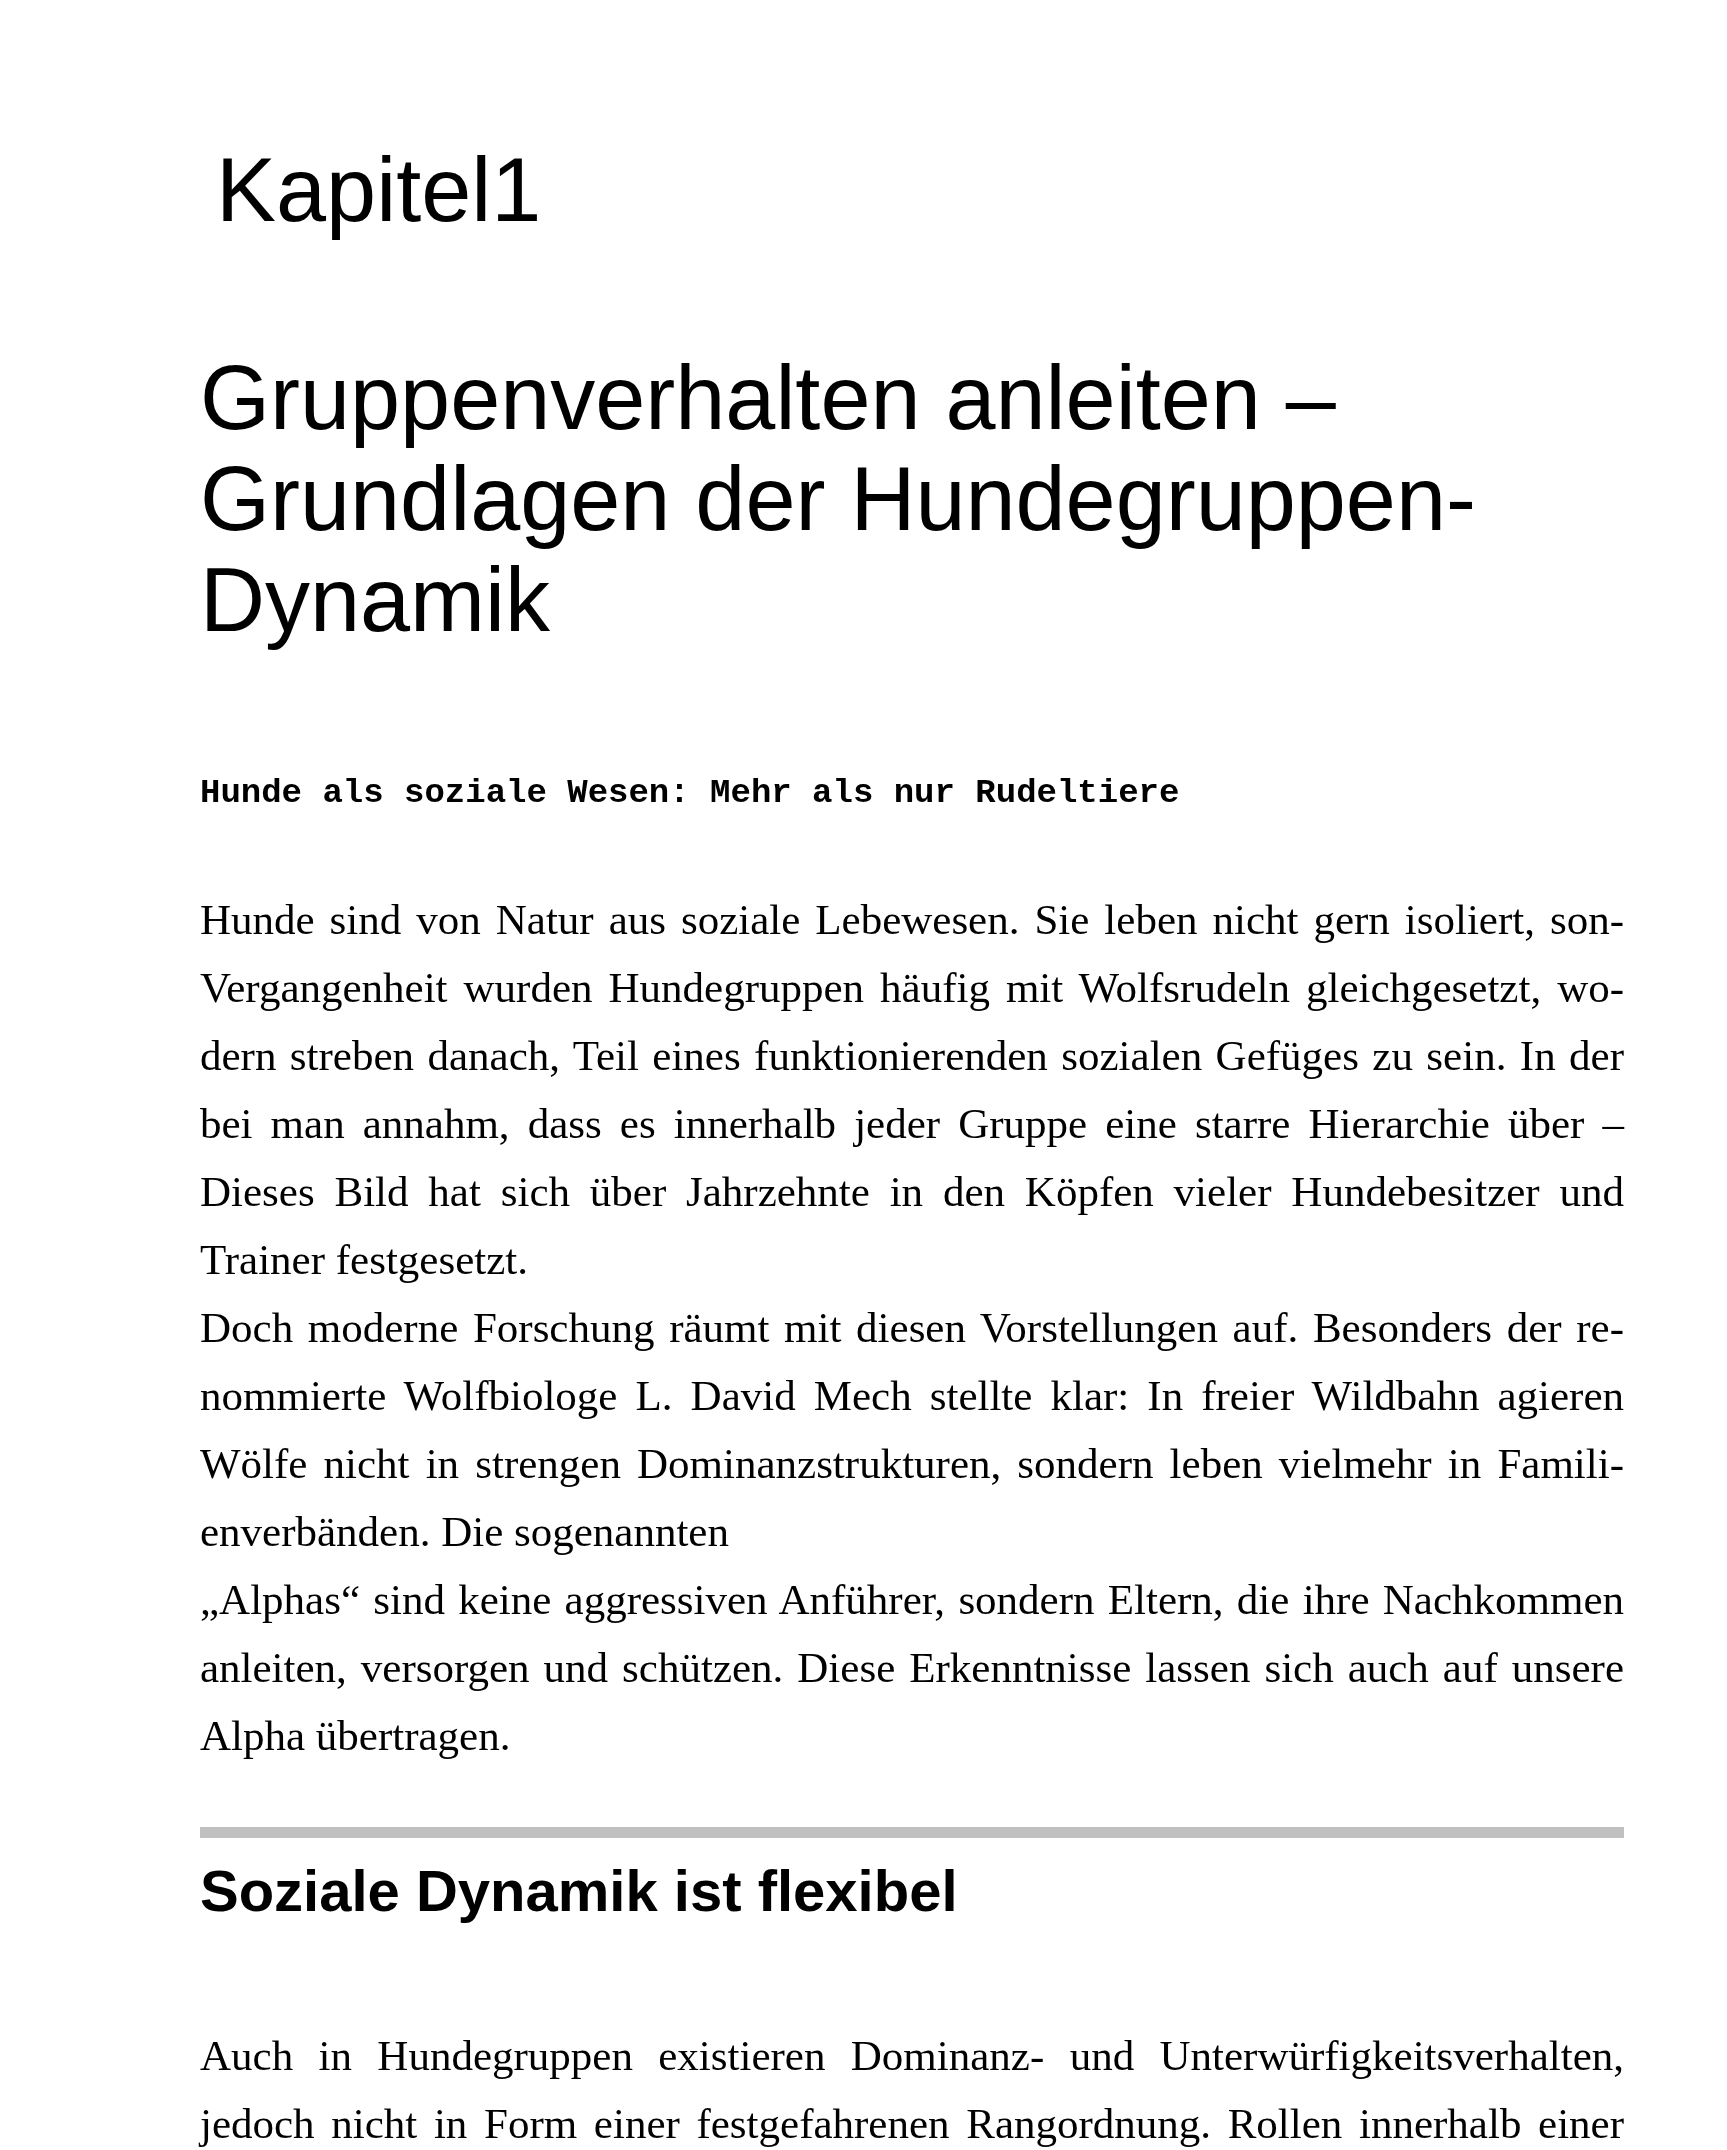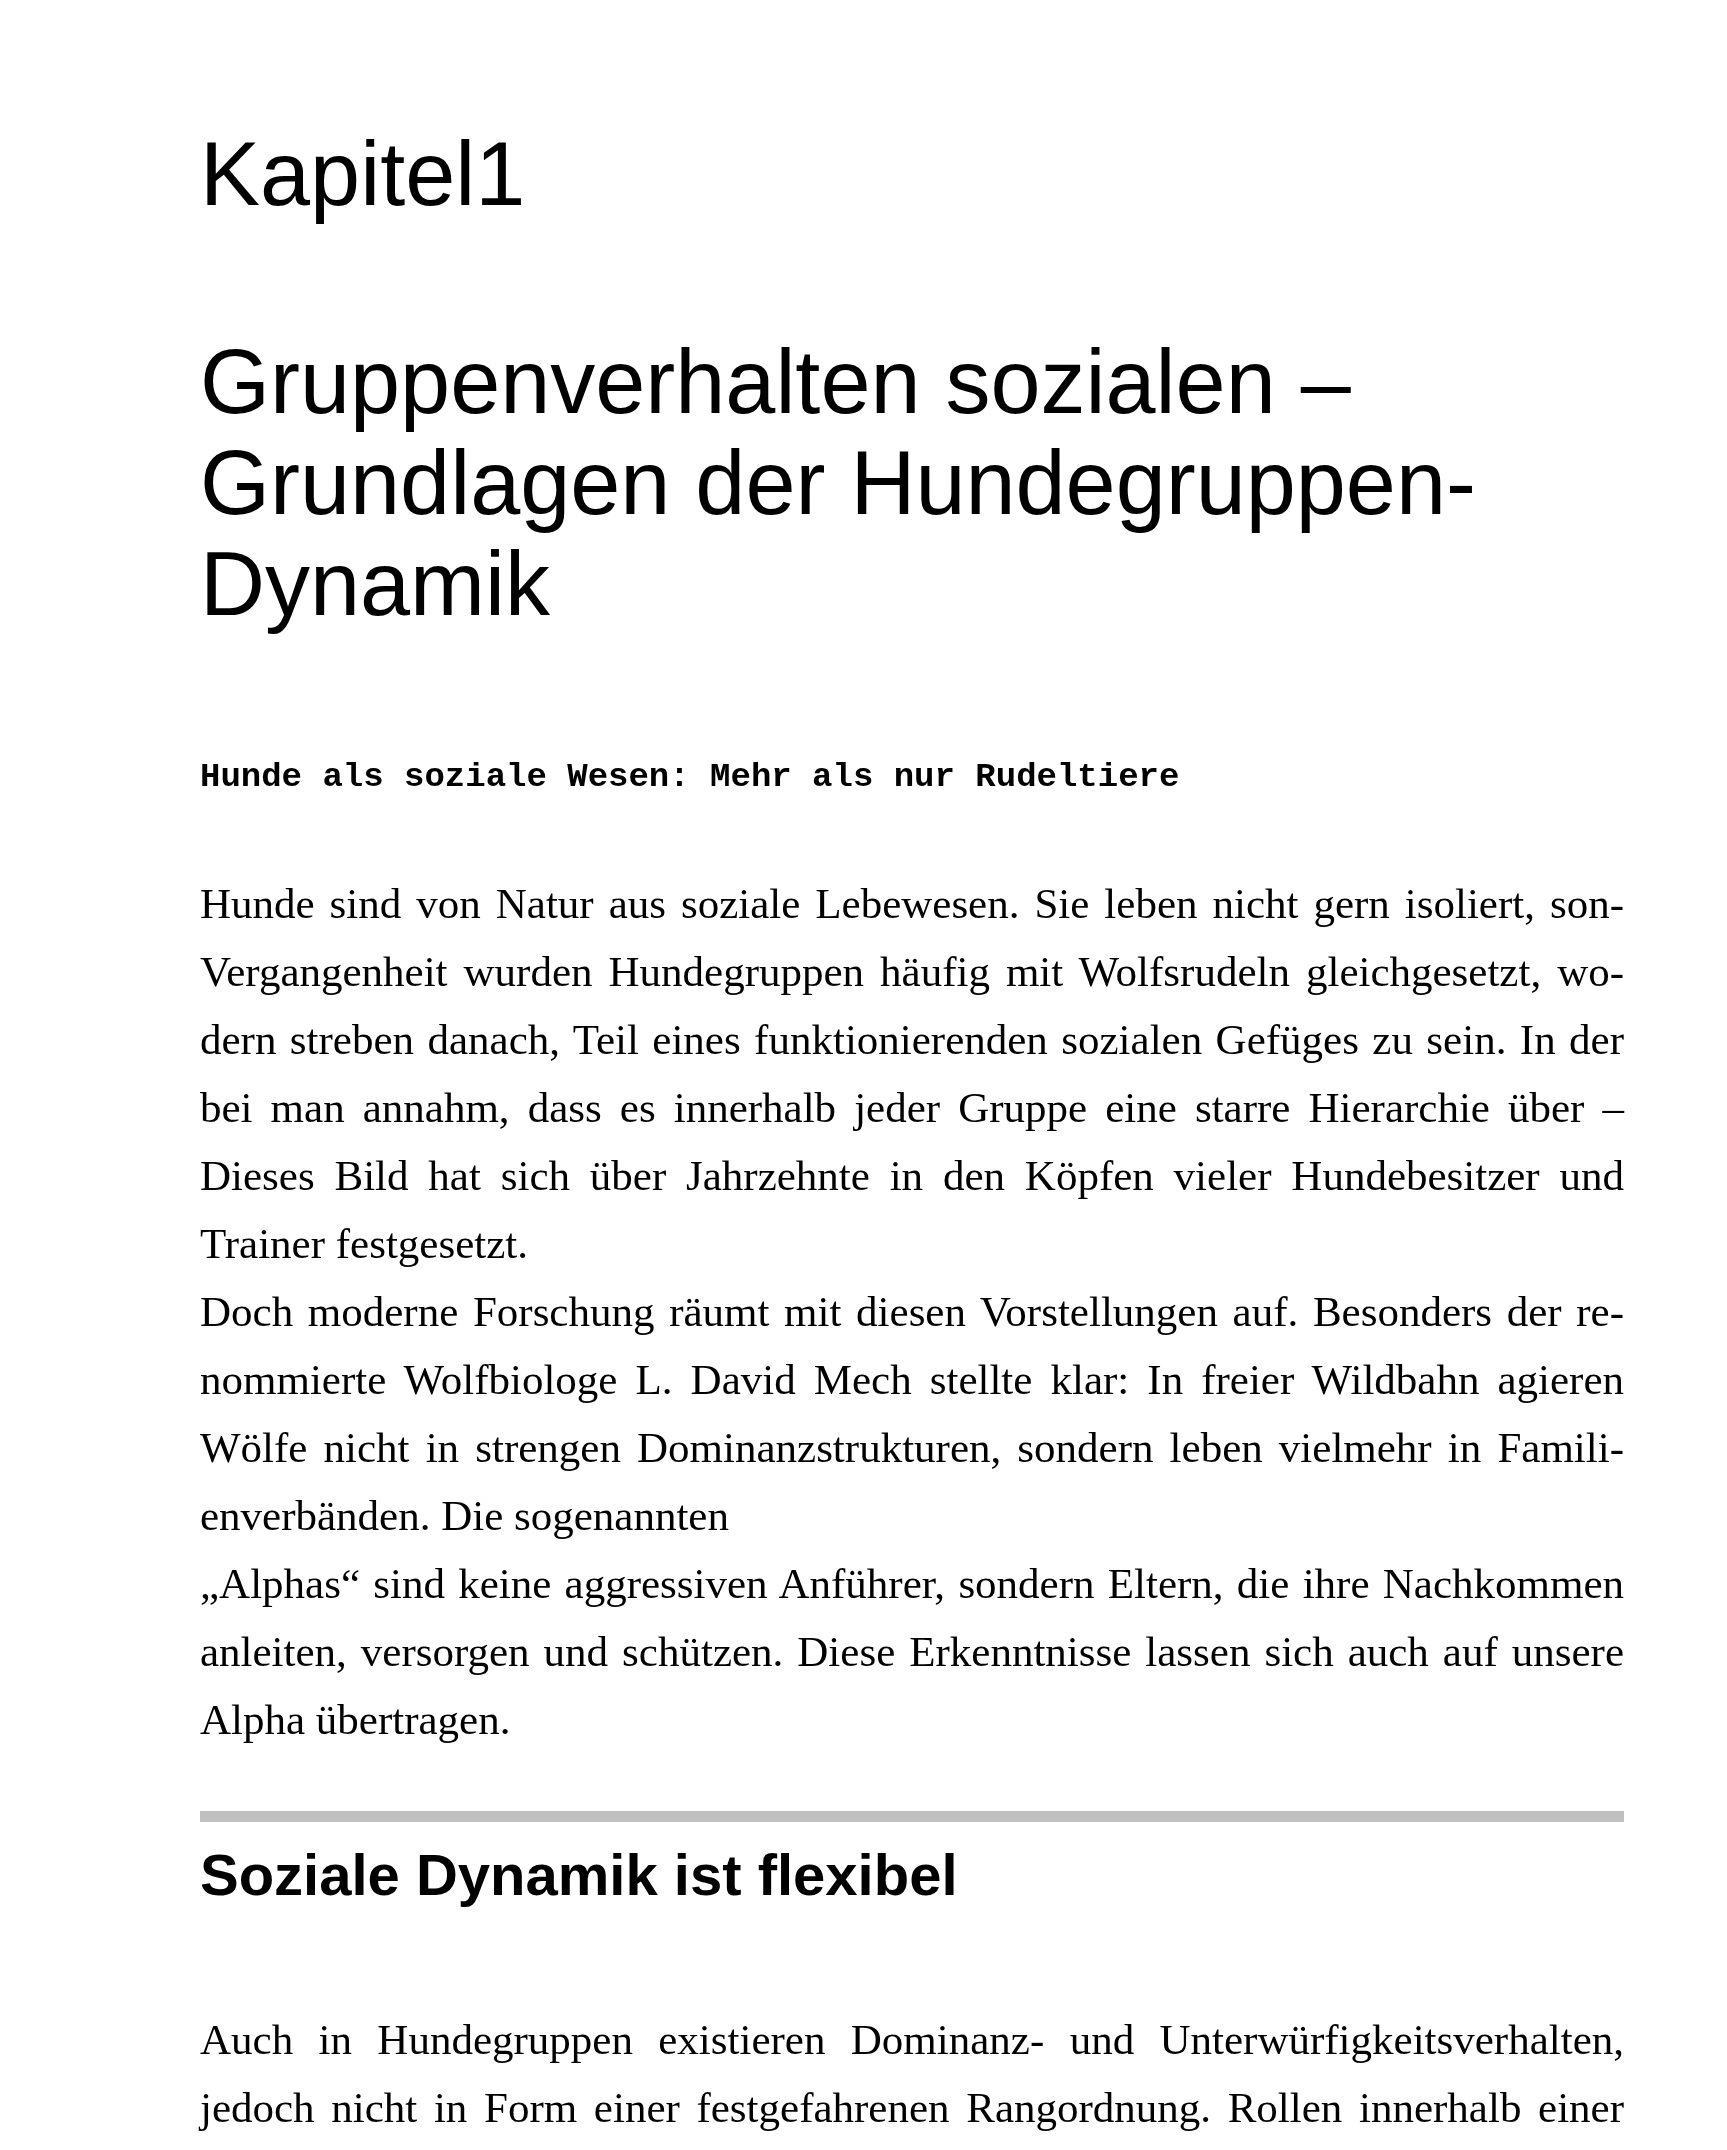--- a/index.html
+++ b/index.html
@@ -11,21 +11,21 @@
     position: relative;
     width: 1728px;
     height: 2481px;
     box-sizing: border-box;
     padding: 129px 104px 0 200px;
     background: #ffffff;
     color: #000000;
     overflow: hidden;
   }
   .kapitel {
-    margin: 0;
+    margin: 16px;
     font-family: "Liberation Sans", sans-serif;
     font-weight: 400;
     font-size: 90px;
     line-height: 90px;
     white-space: nowrap;
   }
   .chapter-title {
     margin: 113px 0 0 0;
     font-family: "Liberation Sans", sans-serif;
     font-weight: 400;
@@ -75,21 +75,21 @@
   .bodytext.second { margin-top: 102px; }
 </style>
 </head>
 <body>
 
 <div class="page">
 
   <h1 class="kapitel">Kapitel1</h1>
 
   <h2 class="chapter-title">
-    <div class="tline">Gruppenverhalten sozialen –</div>
+    <div class="tline">Gruppenverhalten anleiten –</div>
     <div class="tline">Grundlagen der Hundegruppen-</div>
     <div class="tline">Dynamik</div>
   </h2>
 
   <h3 class="subhead">Hunde als soziale Wesen: Mehr als nur Rudeltiere</h3>
 
   <div class="bodytext">
     <p>
       </p>
       <div class="line j">Hunde sind von Natur aus soziale Lebewesen. Sie leben nicht gern isoliert, son-</div>

